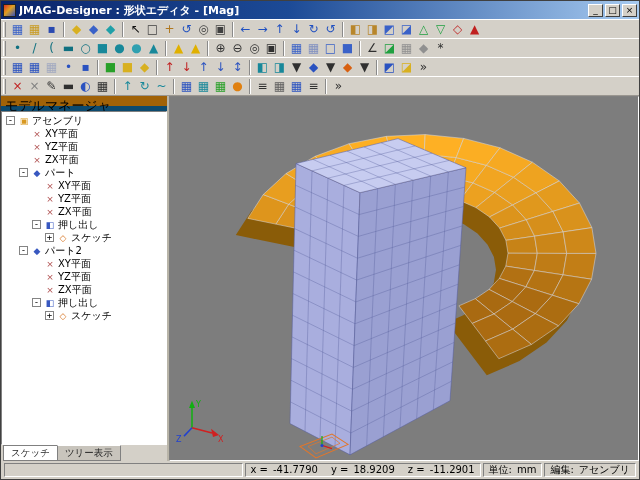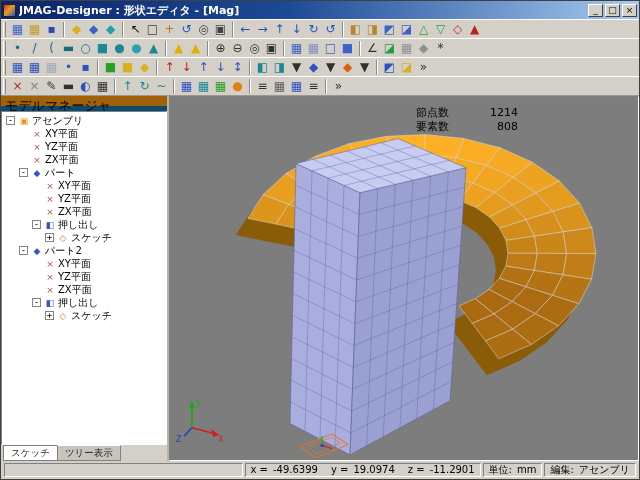--- a/index.html
+++ b/index.html
@@ -570,40 +570,30 @@
             <line x1="0" y1="0" x2="0" y2="-20" stroke="#10b010" stroke-width="1.5"></line>
             <path d="M-3,-19 L3,-19 L0,-26 Z" fill="#10b010"></path>
             <text x="4" y="-20" fill="#10b010" font-size="8">Y</text>
             <line x1="0" y1="0" x2="20" y2="5" stroke="#d02020" stroke-width="1.5"></line>
             <path d="M19,1 L21,9 L27,7 Z" fill="#d02020"></path>
             <text x="26" y="14" fill="#d02020" font-size="8">X</text>
             <line x1="0" y1="0" x2="-8" y2="8" stroke="#2040d0" stroke-width="1.5"></line>
             <text x="-16" y="14" fill="#2040d0" font-size="8">Z</text>
           </g>
         </svg>
-      <div class="vp-stats">
-        <div class="vp-stat-row">
-          <span>節点数</span>
-          <span>1214</span>
-        </div>
-        <div class="vp-stat-row">
-          <span>要素数</span>
-          <span>808</span>
-        </div>
-      </div>
     </div>
   </div>
 
   <div class="statusbar">
     <span class="sb-seg sb-msg"></span>
     <span class="sb-seg">
       <span>x =</span>
-      <span class="sb-val">-49.6399</span>
+      <span class="sb-val">-41.7790</span>
       <span>y =</span>
-      <span class="sb-val">19.0974</span>
+      <span class="sb-val">18.9209</span>
       <span>z =</span>
       <span class="sb-val">-11.2901</span>
     </span>
     <span class="sb-seg">
       <span>単位:</span>
       <span class="sb-val">mm</span>
     </span>
     <span class="sb-seg">
       <span>編集:</span>
       <span class="sb-val">アセンブリ</span>

